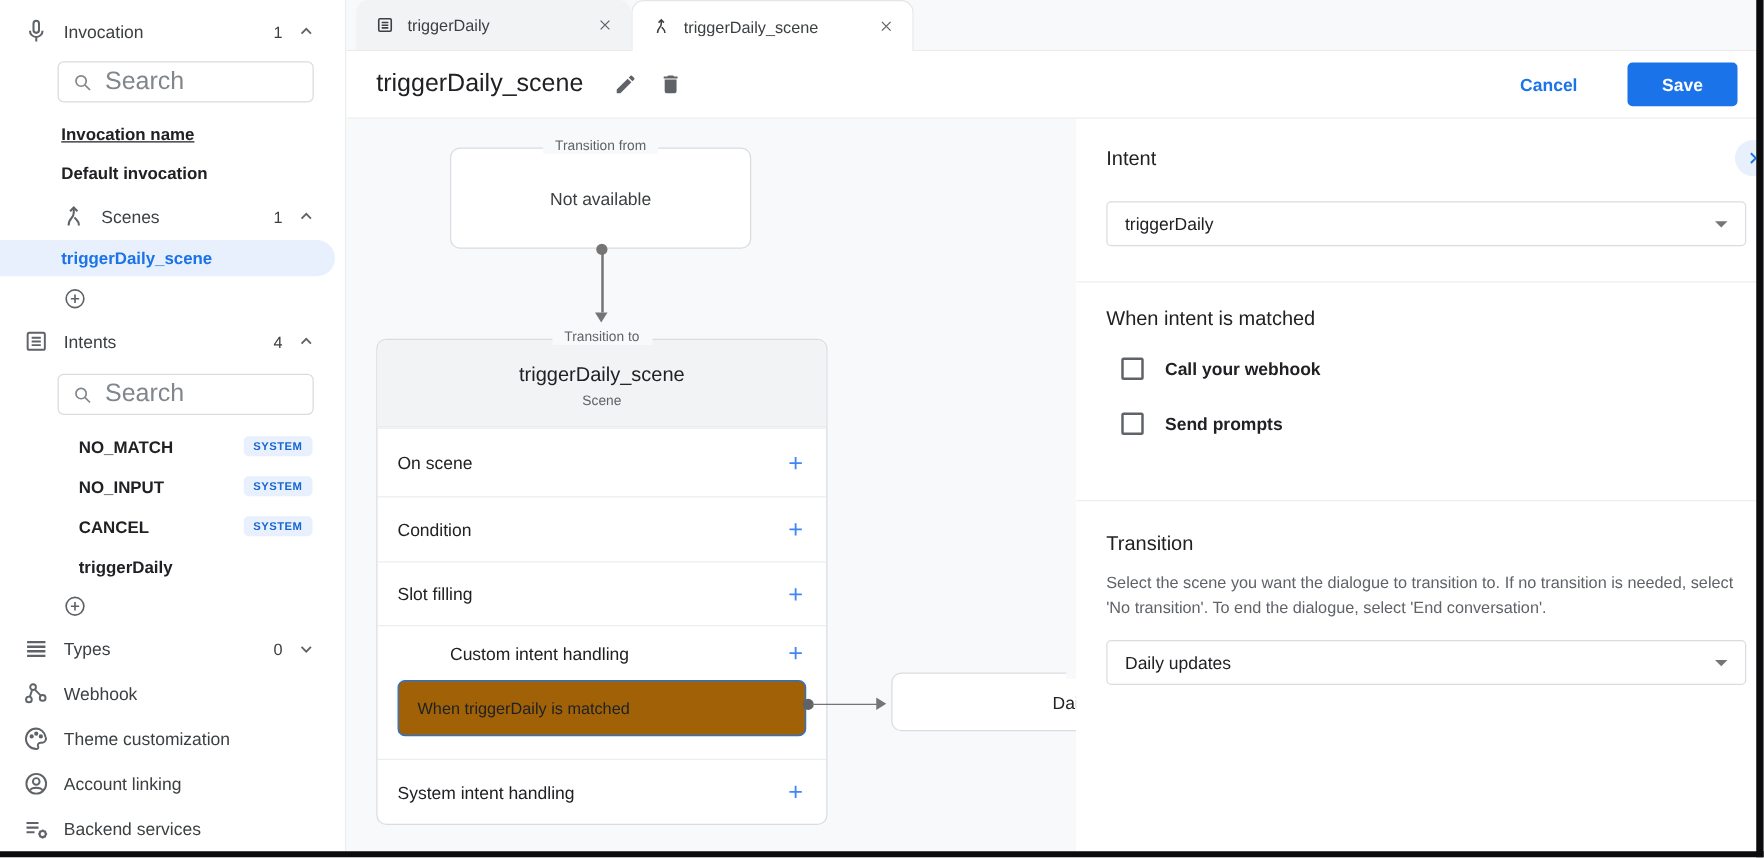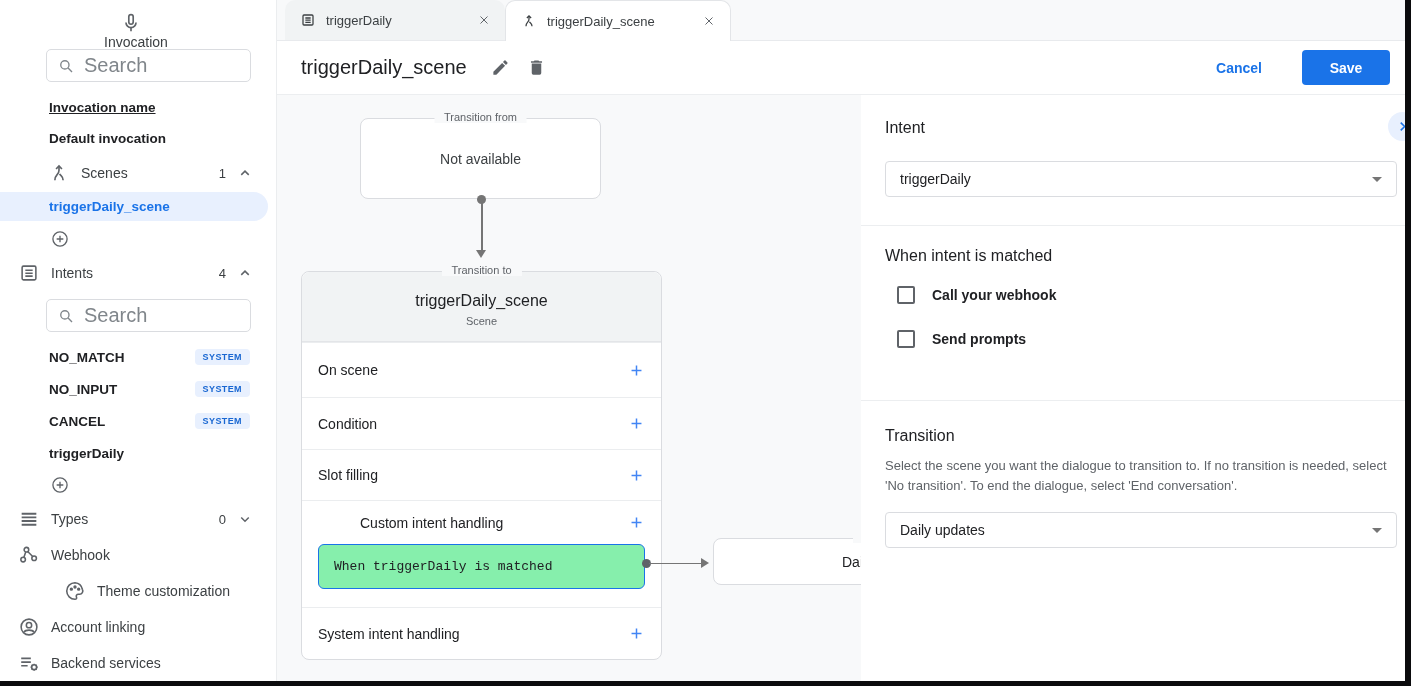--- a/index.html
+++ b/index.html
@@ -16,21 +16,21 @@
   .nav-head { position:absolute; left:0; width:100%; height:26px; display:flex; align-items:center; padding:0 22px 0 18px; cursor:pointer; }
   .nav-head .ic { width:22px; height:22px; margin-right:11px; flex:none; }
   .nav-head .lbl { flex:1; font-size:14px; color:#3c4043; }
   .nav-head .cnt { font-size:13px; color:#3c4043; margin-right:10px; }
   .search-box { position:absolute; left:46px; width:205px; height:33px; border:1px solid #dadce0; border-radius:5px; display:flex; align-items:center; padding:0 10px; background:#fff; }
   .search-box input { border:none; outline:none; font-size:20px; color:#3c4043; width:100%; margin-left:9px; font-family:"Liberation Sans",sans-serif; background:transparent; }
   .search-box input::placeholder { color:#80868b; }
   .nav-item { position:absolute; left:49px; font-size:13.5px; font-weight:700; color:#202124; cursor:pointer; }
   .nav-pill { position:absolute; left:0; width:268px; height:29px; background:#e8f0fe; border-radius:0 16px 16px 0; display:flex; align-items:center; padding-left:49px; font-size:13.5px; font-weight:700; color:#1a73e8; cursor:pointer; }
   .plus-btn { position:absolute; left:50px; width:20px; height:20px; cursor:pointer; }
-  .intent-row { position:absolute; left:0; width:100%; height:22px; display:flex; align-items:center; justify-content:space-between; padding:0 26px 0 49px; cursor:pointer; }
+  .intent-row { position:absolute; left:0; width:100%; height:22px; display:flex; align-items:center; justify-content:space-between; padding:0 26px 0 63px; cursor:pointer; }
   .intent-row .nm { font-size:13.5px; font-weight:700; color:#202124; }
   .badge { background:#e8f0fe; color:#1967d2; font-size:9px; font-weight:700; letter-spacing:.4px; padding:3px 8px; border-radius:4px; }
   .badge:empty { display:none; }
   .nav-link { position:absolute; left:0; width:100%; height:26px; display:flex; align-items:center; padding-left:18px; cursor:pointer; }
   .nav-link .ic { width:22px; height:22px; margin-right:11px; flex:none; }
   .nav-link .lbl { font-size:14px; color:#3c4043; }
 
   
   .tabstrip { position:absolute; left:277px; top:0; width:1128px; height:41px; background:#f8f9fa; border-bottom:1px solid #e8eaed; display:flex; align-items:flex-end; padding-left:8px; z-index:4; }
   .tab { height:40px; display:flex; align-items:center; padding:0 14px 0 15px; border-radius:10px 10px 0 0; font-size:13px; color:#3c4043; cursor:pointer; }
@@ -59,21 +59,21 @@
 
   .scene-card { left:24px; top:176px; width:361px; }
   .card-head { background:#f1f3f4; border-radius:8px 8px 0 0; height:70px; display:flex; flex-direction:column; align-items:center; justify-content:center; border-bottom:1px solid #e3e5e8; }
   .card-head .ttl { font-size:16px; color:#202124; margin-top:6px; }
   .card-head .sub { font-size:11px; color:#5f6368; margin-top:5px; }
   .card-row { display:flex; align-items:center; justify-content:space-between; padding:0 16px; font-size:14px; color:#202124; border-top:1px solid #ebedef; cursor:pointer; }
   .card-row:first-of-type { border-top:none; }
   .r1 { height:55px; } .r2 { height:52px; } .r3 { height:51px; } .r5 { height:52px; }
   .row-custom { border-top:1px solid #ebedef; padding:0 16px 18px; }
   .row-custom .row-label { height:43px; display:flex; align-items:center; justify-content:space-between; font-size:14px; color:#202124; cursor:pointer;margin-left:42px; }
-  .handler { position:relative; height:45px; border:1.5px solid #1a73e8; background:#86efac; border-radius:6px; display:flex; align-items:center; padding:0 15px; font-size:13px; color:#202124; cursor:pointer;font-family:Liberation Mono, monospace; }
+  .handler { position:relative; height:45px; border:1.5px solid #1a73e8; background:#a16207; border-radius:6px; display:flex; align-items:center; padding:0 15px; font-size:13px; color:#202124; cursor:pointer; }
   .plus-ic { width:17px; height:17px; flex:none; cursor:pointer; }
   .h-dot { position:absolute; left:365px; top:464px; width:9px; height:9px; border-radius:50%; background:#5f6368; }
   .h-line { position:absolute; left:372px; top:467.5px; width:53px; height:1.5px; background:#757575; }
   .h-head { position:absolute; left:424px; top:463px; width:0; height:0; border-top:5.5px solid transparent; border-bottom:5.5px solid transparent; border-left:8px solid #757575; }
   .target-box { left:436px; top:443px; width:300px; height:47px; }
   .target-box .legend { left:139px; transform:none; }
   .target-box .t-content { position:absolute; left:128px; top:50%; transform:translateY(-50%); font-size:14px; color:#202124; white-space:nowrap; }
 
   
   .panel { position:absolute; left:861px; top:95px; width:544px; height:586px; background:#fff; overflow:hidden; }
@@ -93,21 +93,21 @@
 
   
   .edge-bottom { position:absolute; left:0; top:681px; width:1411px; height:5px; background:#0b0b0d; z-index:20; }
   .edge-right { position:absolute; left:1405px; top:0; width:6px; height:686px; background:#0b0b0d; z-index:20; }
 </style>
 </head>
 <body>
 
 <div class="sidebar">
 
-  <div class="nav-head" style="top:12px;flex-direction:column;">
+  <div class="nav-head" style="top:12px;">
     <span class="ic">
       <svg viewBox="0 0 24 24" width="22" height="22" fill="none" stroke="#5f6368" stroke-width="1.8">
           <rect x="9.6" y="2.8" width="4.8" height="10.6" rx="2.4"></rect>
           <path d="M6.5 11.5a5.5 5.5 0 0 0 11 0"></path>
           <path d="M12 17v4"></path>
         </svg>
     </span>
     <span class="lbl">Invocation</span>
     <span class="cnt">1</span>
     <span>
@@ -225,21 +225,21 @@
     <span class="ic">
       <svg viewBox="0 0 24 24" width="22" height="22" fill="none" stroke="#5f6368" stroke-width="1.7">
           <circle cx="9.2" cy="6.2" r="2.5"></circle>
           <circle cx="5.6" cy="17" r="2.5"></circle>
           <circle cx="17.6" cy="15.6" r="2.5"></circle>
           <path d="M10.6 8.2l5.4 5.4M8.4 8.6l-2 6"></path>
         </svg>
     </span>
     <span class="lbl">Webhook</span>
   </div>
-  <div class="nav-link" style="top:578px;justify-content:center;">
+  <div class="nav-link" style="top:578px;">
     <span class="ic">
       <svg viewBox="0 0 24 24" width="22" height="22" fill="none" stroke="#5f6368" stroke-width="1.7">
           <path d="M12 3a9 9 0 1 0 0 18c1.5 0 2.2-1.1 1.6-2.3-.8-1.6.3-3.2 2-3.2h1.4a3.6 3.6 0 0 0 3-5.4A9 9 0 0 0 12 3z"></path>
           <circle cx="8" cy="10" r="1" fill="#5f6368"></circle>
           <circle cx="12" cy="7.6" r="1" fill="#5f6368"></circle>
           <circle cx="16" cy="10" r="1" fill="#5f6368"></circle>
         </svg>
     </span>
     <span class="lbl">Theme customization</span>
   </div>

